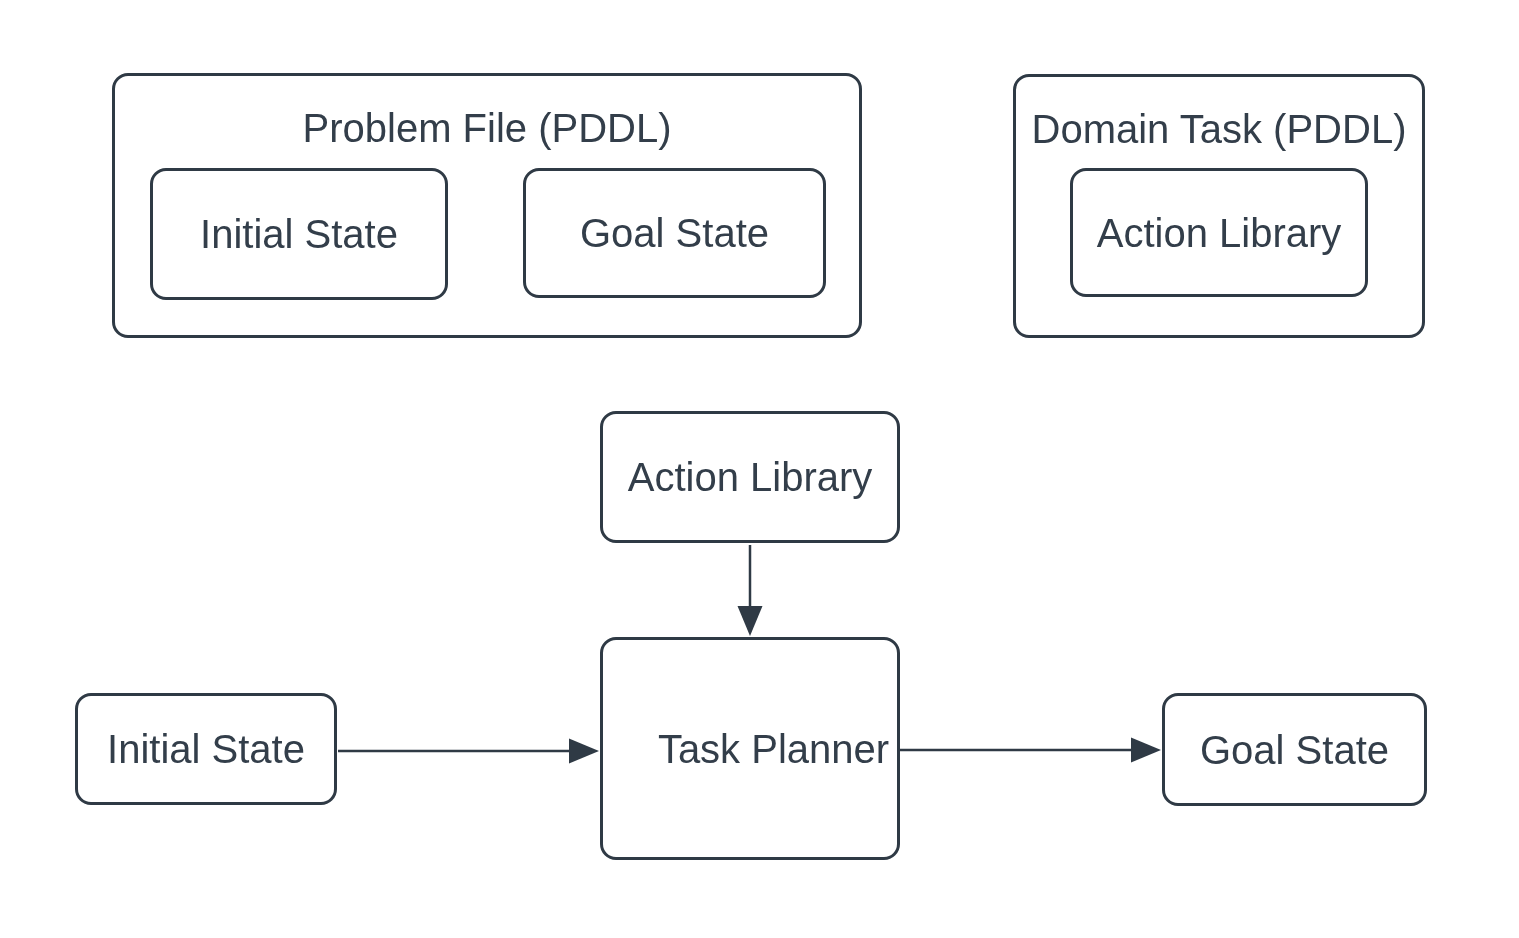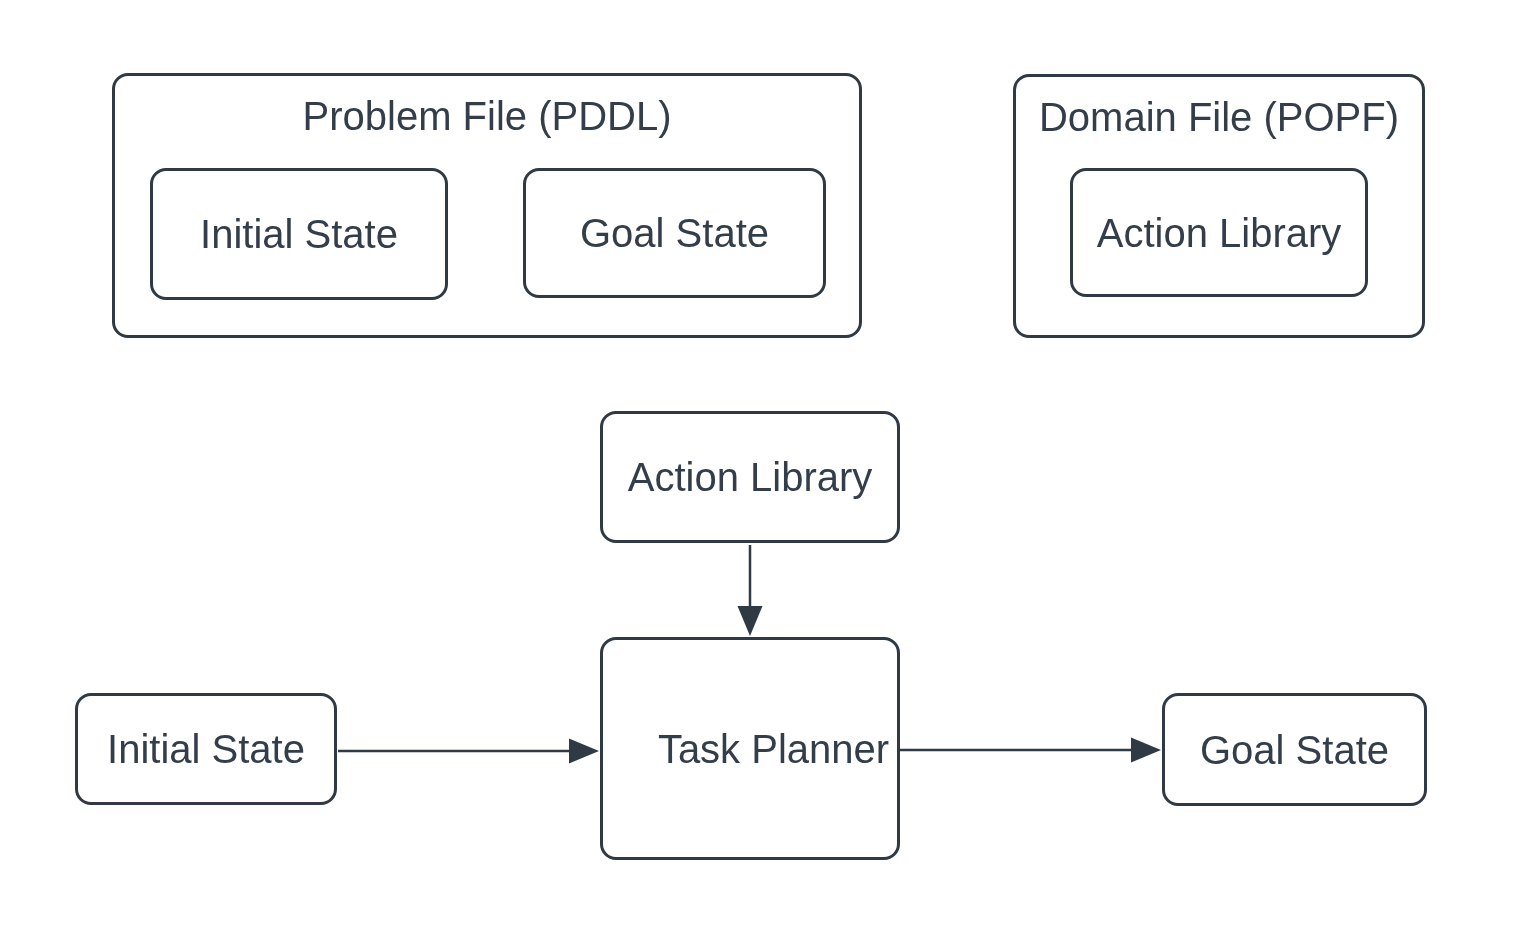--- a/index.html
+++ b/index.html
@@ -30,21 +30,21 @@
     font-size: 40px;
     line-height: 1.2;
     color: var(--text);
   }
   .group { border-radius: 16px; }
   .node  { border-radius: 16px; }
 
   .group-title {
     position: absolute;
     left: 0; right: 0;
-    top: 16px;
+    top: 28px;
     text-align: center;
     font-size: 40px;
     color: var(--text);
   }
 
   
   #problem-file   { left: 112px;  top: 73px;  width: 750px; height: 265px; }
   #pf-initial     { left: 150px;  top: 168px; width: 298px; height: 132px; }
   #pf-goal        { left: 523px;  top: 168px; width: 303px; height: 130px; }
 
@@ -88,21 +88,21 @@
     <div class="group-title">Problem File (PDDL)</div>
   </div>
   <div class="box node" id="pf-initial">
     <span>Initial State</span>
   </div>
   <div class="box node" id="pf-goal">
     <span>Goal State</span>
   </div>
 
   <div class="box group" id="domain-file">
-    <div class="group-title">Domain File (POPF)</div>
+    <div class="group-title">Domain Task (PDDL)</div>
   </div>
   <div class="box node" id="df-action">
     <span>Action Library</span>
   </div>
 
   <div class="box node" id="action-library">
     <span>Action Library</span>
   </div>
 
   <div class="box node" id="task-planner">

